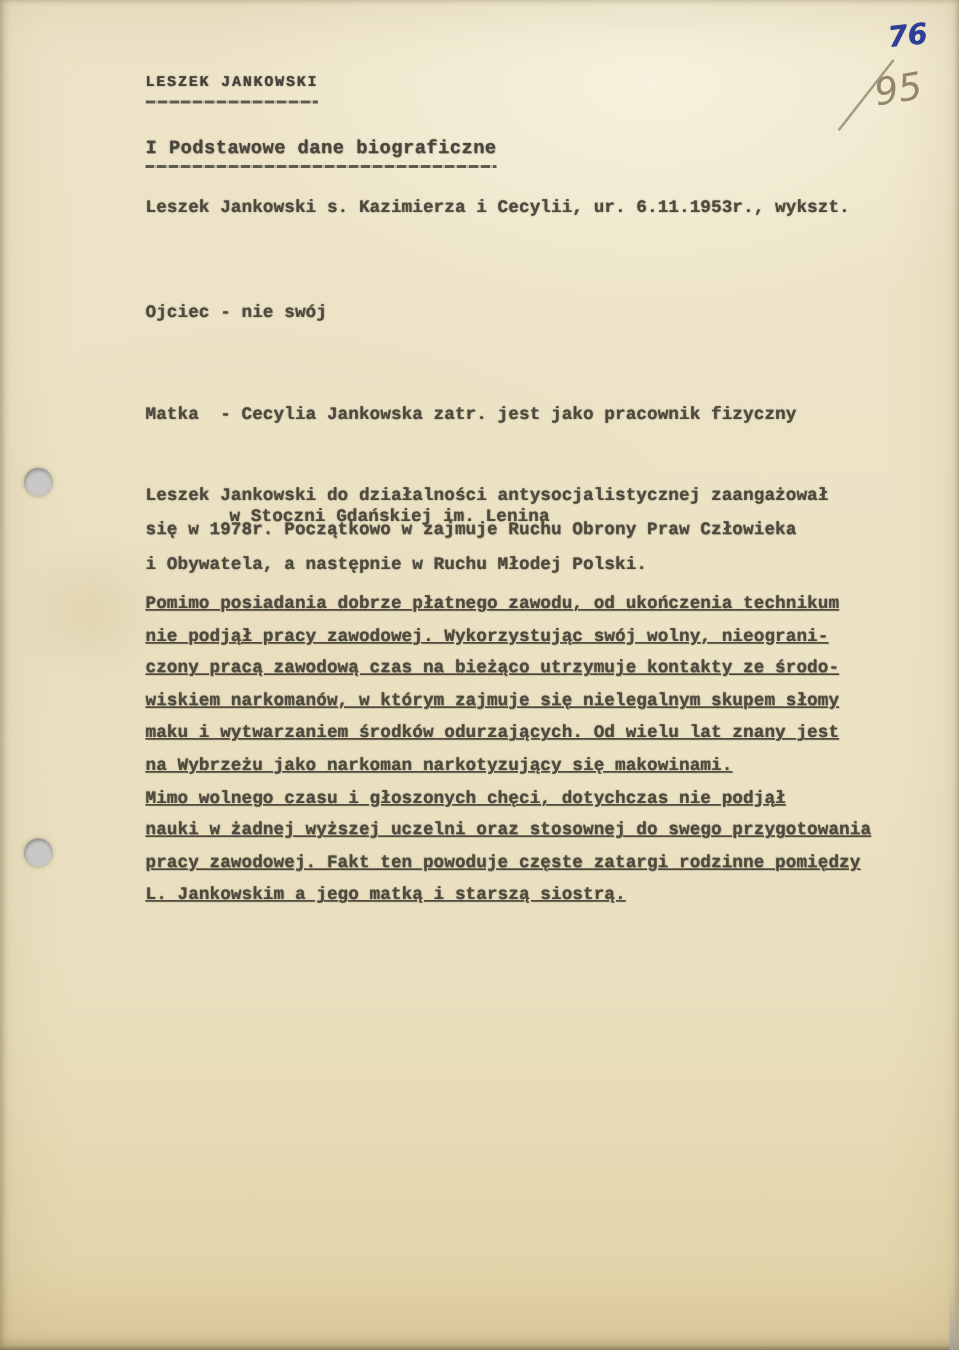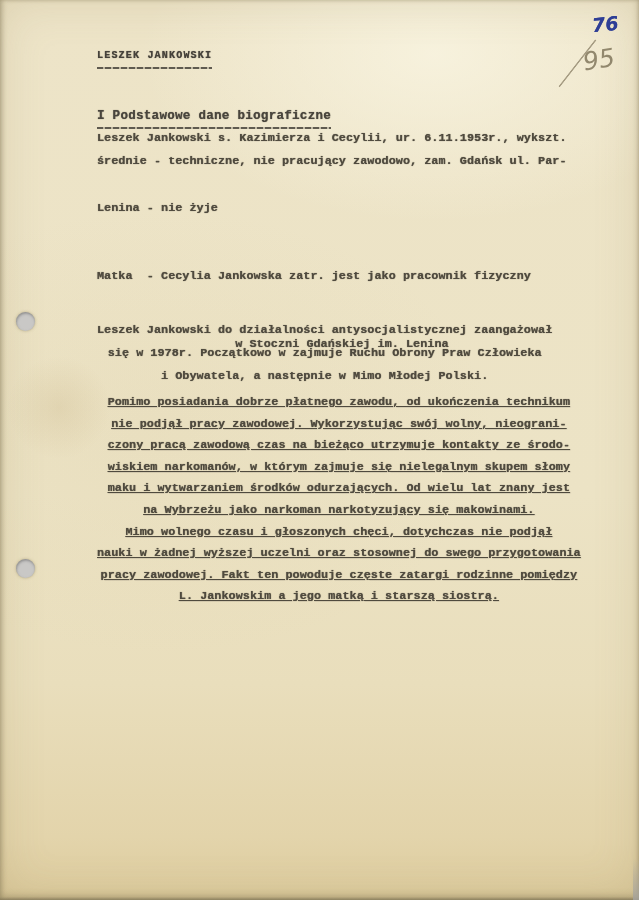--- a/index.html
+++ b/index.html
@@ -25,24 +25,24 @@
     position: absolute;
     left: 97px;
     color: #4f4a3e;
     font-weight: 700;
     font-size: 11.7px;
     line-height: 22.8px;
     letter-spacing: 0.1px;
     white-space: pre;
     text-shadow: 0 0 1px rgba(79,74,62,0.8), 0.4px 0.4px 0.4px rgba(79,74,62,0.35);
   }
-  .line { white-space: pre; text-align: center; }
+  .line { white-space: pre; }
   .title-block { top: 45px; font-size: 10px; letter-spacing: 1.2px; color: #45413a; }
   .h-block   { font-size: 12.5px; letter-spacing: 0.3px; color: #49453d; }
-  .h1-block  { top: 105px; text-align: right; }
+  .h1-block  { top: 88px; text-align: right; }
   .h2-block  { top: 276px; }
   .ul {
     display: inline-block;
     padding-bottom: 2px;
     background-image: repeating-linear-gradient(90deg,
       rgba(70,66,58,0.85) 0 6px, rgba(70,66,58,0.28) 6px 8px);
     background-size: 100% 2.4px;
     background-repeat: no-repeat;
     background-position: 0 100%;
   }
@@ -122,30 +122,30 @@
   <div class="stain"></div>
 
   <div class="hw hw-pen">76</div>
   <div class="hw-slash"></div>
   <div class="hw hw-pencil">95</div>
 
   <div class="tw title-block"><span class="ul">LESZEK JANKOWSKI</span></div>
 
   <div class="tw h-block h1-block"><span class="ul">I Podstawowe dane biograficzne</span></div>
 
-  <div class="tw bio-block"><div class="line">Leszek Jankowski s. Kazimierza i Cecylii, ur. 6.11.1953r., wykszt.</div><div class="line">średnie - techniczne, nie pracujący zawodowo, zam. Gdańsk ul. Par-</div></div>
+  <div class="tw bio-block"><div class="line">Leszek Jankowski s. Kazimierza i Cecylii, ur. 6.11.1953r., wykszt.</div></div>
 
-  <div class="tw father-block">Lenina - nie żyje</div>
+  <div class="tw father-block">Ojciec - nie swój</div>
 
   <div class="tw mother-block">
     <div class="line">Matka  - Cecylia Jankowska zatr. jest jako pracownik fizyczny</div>
     <div class="line indent">w Stoczni Gdańskiej im. Lenina</div>
   </div>
 
 
-  <div class="tw p2-block"><div class="line">Leszek Jankowski do działalności antysocjalistycznej zaangażował</div><div class="line">się w 1978r. Początkowo w zajmuje Ruchu Obrony Praw Człowieka</div><div class="line">i Obywatela, a następnie w Mimo Młodej Polski.</div></div>
+  <div class="tw p2-block"><div class="line">Leszek Jankowski do działalności antysocjalistycznej zaangażował</div><div class="line">się w 1978r. Początkowo w zajmuje Ruchu Obrony Praw Człowieka</div><div class="line">i Obywatela, a następnie w Ruchu Młodej Polski.</div></div>
 
   <div class="tw p3-block"><div class="line">Pomimo posiadania dobrze płatnego zawodu, od ukończenia technikum</div><div class="line">nie podjął pracy zawodowej. Wykorzystując swój wolny, nieograni-</div><div class="line">czony pracą zawodową czas na bieżąco utrzymuje kontakty ze środo-</div><div class="line">wiskiem narkomanów, w którym zajmuje się nielegalnym skupem słomy</div><div class="line">maku i wytwarzaniem środków odurzających. Od wielu lat znany jest</div><div class="line">na Wybrzeżu jako narkoman narkotyzujący się makowinami.</div><div class="line">Mimo wolnego czasu i głoszonych chęci, dotychczas nie podjął</div><div class="line">nauki w żadnej wyższej uczelni oraz stosownej do swego przygotowania</div><div class="line">pracy zawodowej. Fakt ten powoduje częste zatargi rodzinne pomiędzy</div><div class="line">L. Jankowskim a jego matką i starszą siostrą.</div></div>
 
   <div class="edge-bottom"></div>
   <div class="edge-br"></div>
 
 </div>
 
 </body></html>

